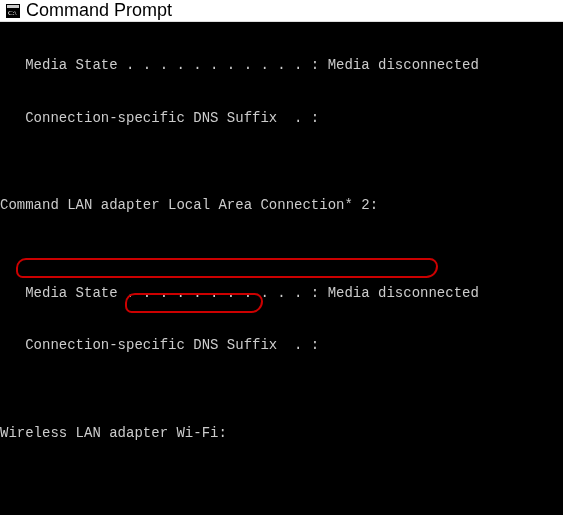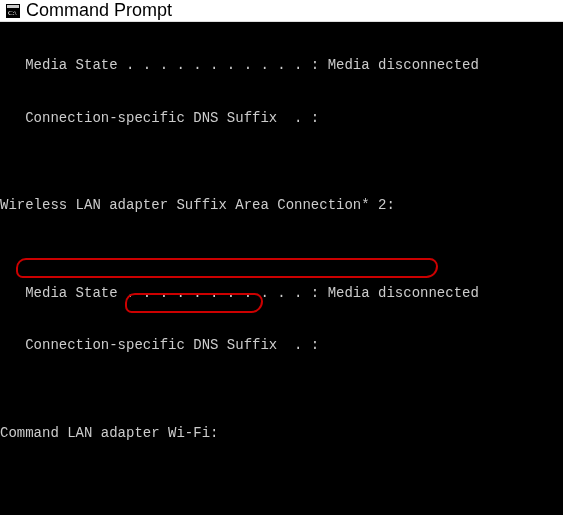--- a/index.html
+++ b/index.html
@@ -83,26 +83,26 @@
         <rect x="1" y="1" width="12" height="3" fill="#ccc"></rect>
         <text x="2" y="11" font-size="7" fill="#fff" font-family="Consolas">C:\</text>
       </svg>
     </span>
     <span class="titlebar-title">Command Prompt</span>
   </div>
   <div class="terminal">
     <div class="line">   Media State . . . . . . . . . . . : Media disconnected</div>
     <div class="line">   Connection-specific DNS Suffix  . :</div>
     <div class="line"></div>
-    <div class="line">Wireless LAN adapter Suffix Area Connection* 2:</div>
+    <div class="line">Command LAN adapter Local Area Connection* 2:</div>
     <div class="line"></div>
     <div class="line">   Media State . . . . . . . . . . . : Media disconnected</div>
     <div class="line">   Connection-specific DNS Suffix  . :</div>
     <div class="line"></div>
-    <div class="line">Command LAN adapter Wi-Fi:</div>
+    <div class="line">Wireless LAN adapter Wi-Fi:</div>
     <div class="line"></div>
     
     
     
     
     
     <div class="line"></div>
     
     <div class="line"></div>
     

